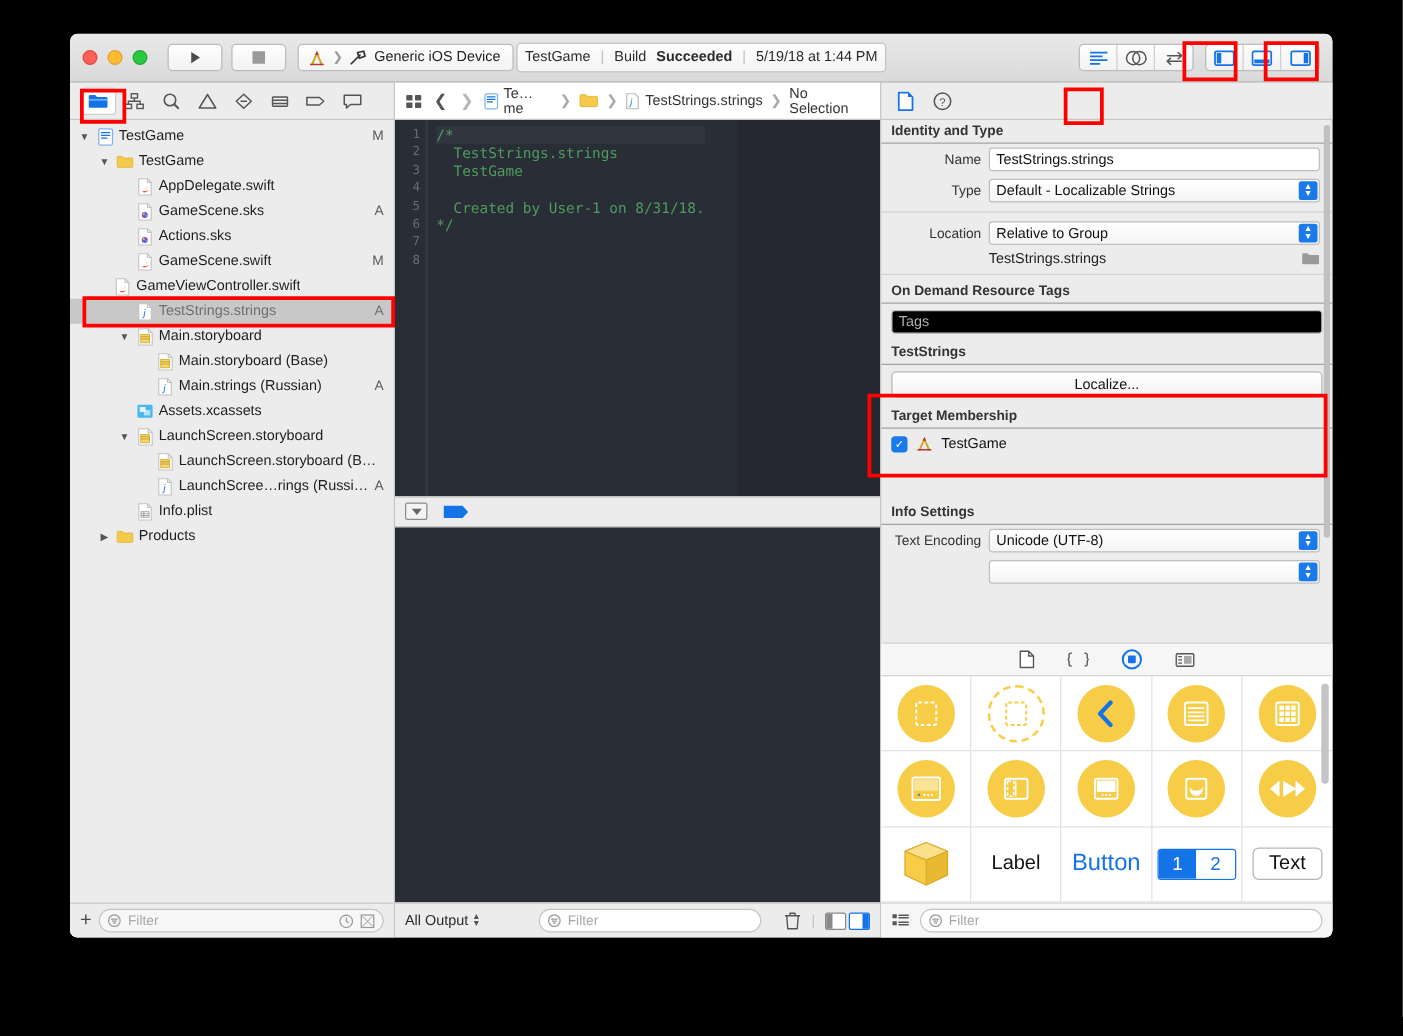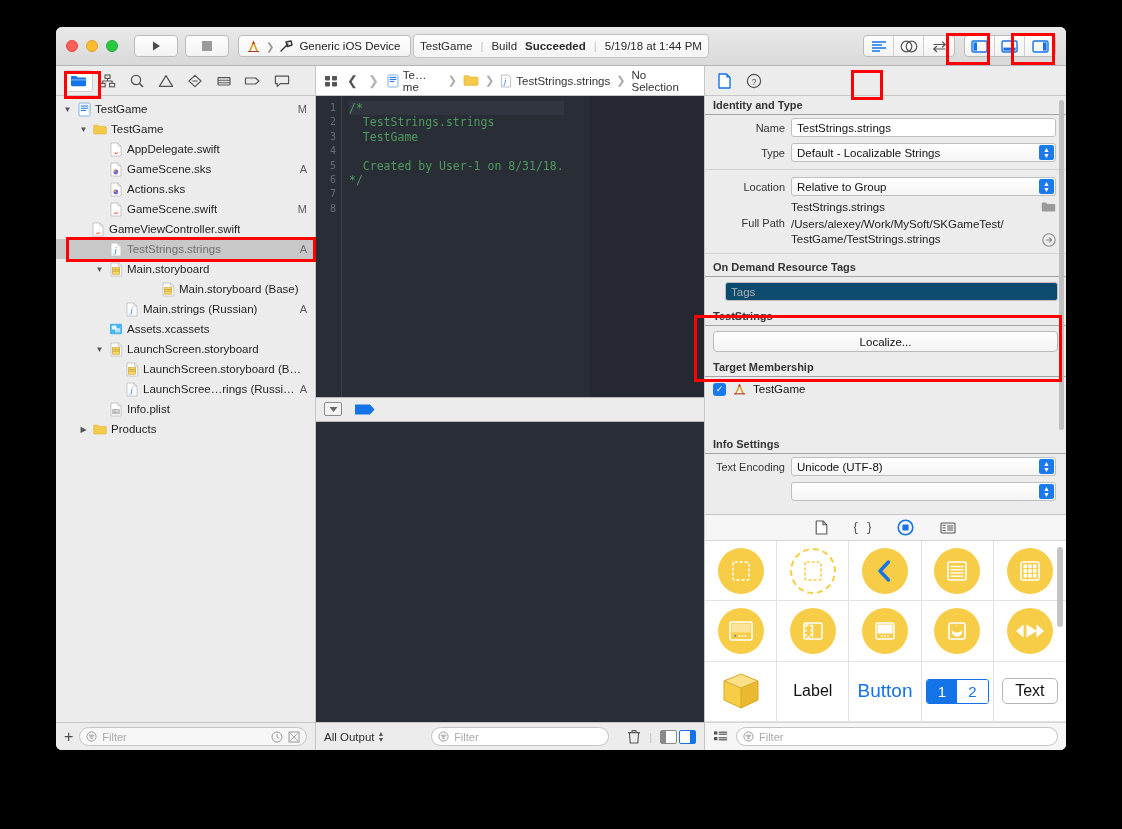--- a/index.html
+++ b/index.html
@@ -218,21 +218,21 @@
     padding: 0 8px; font-size: 11px; font-weight: bold; color: #333;
     border-bottom: 1px solid #a3a3a3;
   }
   .frow { display: flex; align-items: center; gap: 6px; padding: 3px 10px 3px 8px; }
   .flabel { width: 72px; flex: none; text-align: right; font-size: 11px; color: #333; }
   .fval { flex: 1; }
   .tfield {
     height: 19px; background: #fff; border: 1px solid #bfbfbf; border-radius: 3px;
     display: flex; align-items: center; padding: 0 5px; font-size: 11.5px; color: #111;
   }
-  .tfield.ph { color: #b0b0b0; background:#0c4a6e;margin-left:12px; }
+  .tfield.ph { color: #b0b0b0; background:#000000; }
   .popup {
     height: 19px; background: linear-gradient(#fff,#f4f4f4);
     border: 1px solid #bfbfbf; border-radius: 3px;
     display: flex; align-items: center; padding: 0 5px; font-size: 11.5px; color: #111;
     position: relative;
   }
   .popup .arrows {
     position: absolute; right: 1px; top: 1px; bottom: 1px; width: 15px;
     background: #1a7aec; border-radius: 2px;
     display: flex; flex-direction: column; align-items: center; justify-content: center;
@@ -625,21 +625,21 @@
                 <path d="M8.6 1 V4.2 H11.8" fill="none" stroke="#c2c2c2" stroke-width=".9"></path>
                 <rect x="2.6" y="5.6" width="7" height="6.6" fill="#f5d76e" stroke="#d4ad2a" stroke-width=".7"></rect>
                 <g stroke="#b58e1a" stroke-width=".6">
                   <line x1="2.6" y1="7.4" x2="9.6" y2="7.4"></line>
                   <line x1="2.6" y1="9.2" x2="9.6" y2="9.2"></line>
                 </g>
               </svg>
             </span>
             <span class="lbl">Main.storyboard</span>
           </div>
-          <div class="row" style="padding-left: 54px; margin-left: 36px;">
+          <div class="row" style="padding-left: 54px;">
             <span class="disc"></span>
             <span class="ic">
               <svg width="13" height="15" viewBox="0 0 13 15">
                 <path d="M1 1 H8.6 L11.8 4.2 V14 H1 Z" fill="#fff" stroke="#c2c2c2" stroke-width=".9"></path>
                 <path d="M8.6 1 V4.2 H11.8" fill="none" stroke="#c2c2c2" stroke-width=".9"></path>
                 <rect x="2.6" y="5.6" width="7" height="6.6" fill="#f5d76e" stroke="#d4ad2a" stroke-width=".7"></rect>
                 <g stroke="#b58e1a" stroke-width=".6">
                   <line x1="2.6" y1="7.4" x2="9.6" y2="7.4"></line>
                   <line x1="2.6" y1="9.2" x2="9.6" y2="9.2"></line>
                 </g>
@@ -876,33 +876,20 @@
         <div class="plainrow">
           <div class="flabel"></div>
           <div class="val">TestStrings.strings</div>
           <span>
             <svg width="15" height="12" viewBox="0 0 15 12">
                 <path d="M.8 2.4 C.8 1.9 1.1 1.6 1.6 1.6 H5.1 L6.3 3 H13.4 C13.9 3 14.2 3.3 14.2 3.8 V9.6 C14.2 10.1 13.9 10.4 13.4 10.4 H1.6 C1.1 10.4 .8 10.1 .8 9.6 Z" fill="#9a9a9a"></path>
               </svg>
           </span>
         </div>
 
-        <div class="pathrow">
-          <div class="flabel">Full Path</div>
-          <div class="val">
-            <div>/Users/alexey/Work/MySoft/SKGameTest/</div>
-            <div>TestGame/TestStrings.strings</div>
-          </div>
-          <span style="align-self:flex-end">
-            <svg width="14" height="14" viewBox="0 0 14 14">
-                <circle cx="7" cy="7" r="6.2" stroke="#8a8a8a" stroke-width="1.1" fill="none"></circle>
-                <path d="M4.4 7 H9.2 M7.4 4.8 L9.6 7 L7.4 9.2" stroke="#8a8a8a" stroke-width="1.1" fill="none" stroke-linecap="round" stroke-linejoin="round"></path>
-              </svg>
-          </span>
-        </div>
 
         <div class="divider"></div>
 
         <div class="sec-head">On Demand Resource Tags</div>
         <div style="padding:5px 8px 6px 8px">
           <div class="tfield ph">Tags</div>
         </div>
 
         <div class="sec-head">TestStrings</div>
         <div class="btn-wide">Localize...</div>

